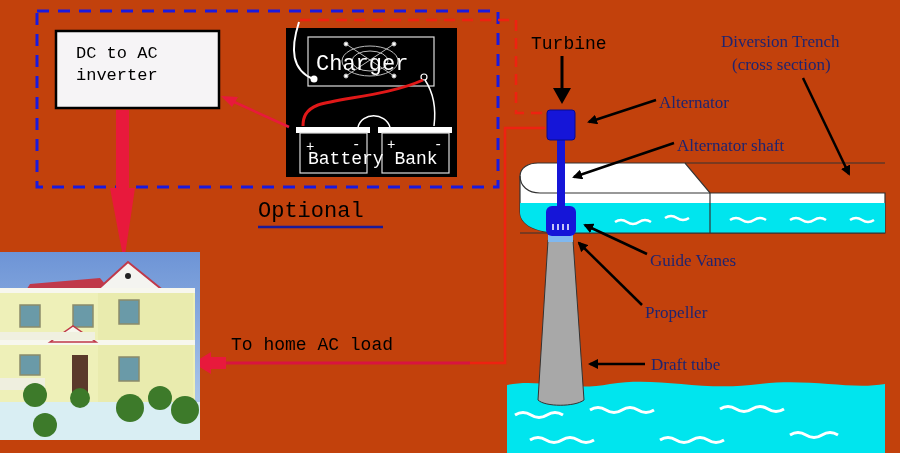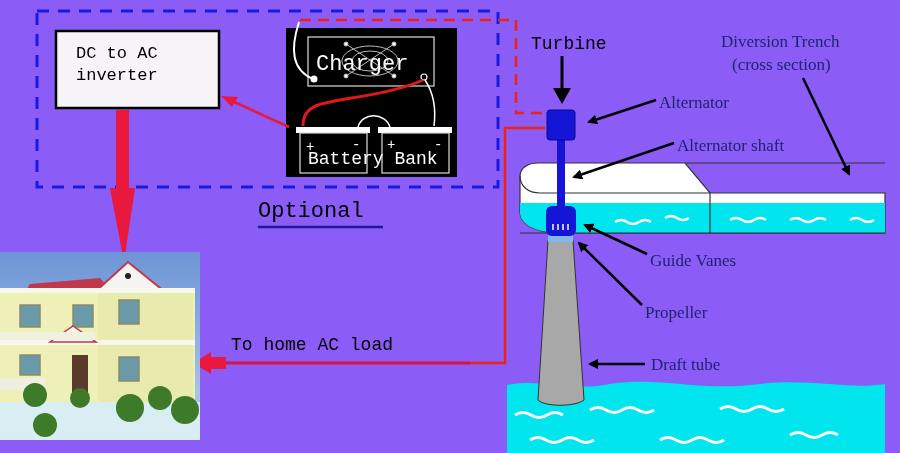--- a/index.html
+++ b/index.html
@@ -1,16 +1,16 @@
 <!DOCTYPE html>
 <html><head>
   <meta charset="utf-8">
   <style>
     html, body { margin: 0; padding: 0; background: #ffffff; }
-    #stage { position: relative; width: 900px; height: 453px; overflow: hidden; background: #8b5cf6; }
+    #stage { position: relative; width: 900px; height: 453px; overflow: hidden; background: #c2410c; }
     svg { position: absolute; left: 0; top: 0; }
     .mono { font-family: "Liberation Mono", "DejaVu Sans Mono", monospace; }
     .serif { font-family: "Liberation Serif", "DejaVu Serif", serif; }
     .lbl-dark { fill: #000000; }
     .lbl-navy { fill: #1f2470; }
     .lbl-white { fill: #ffffff; }
   </style>
 </head>
 <body>
 

